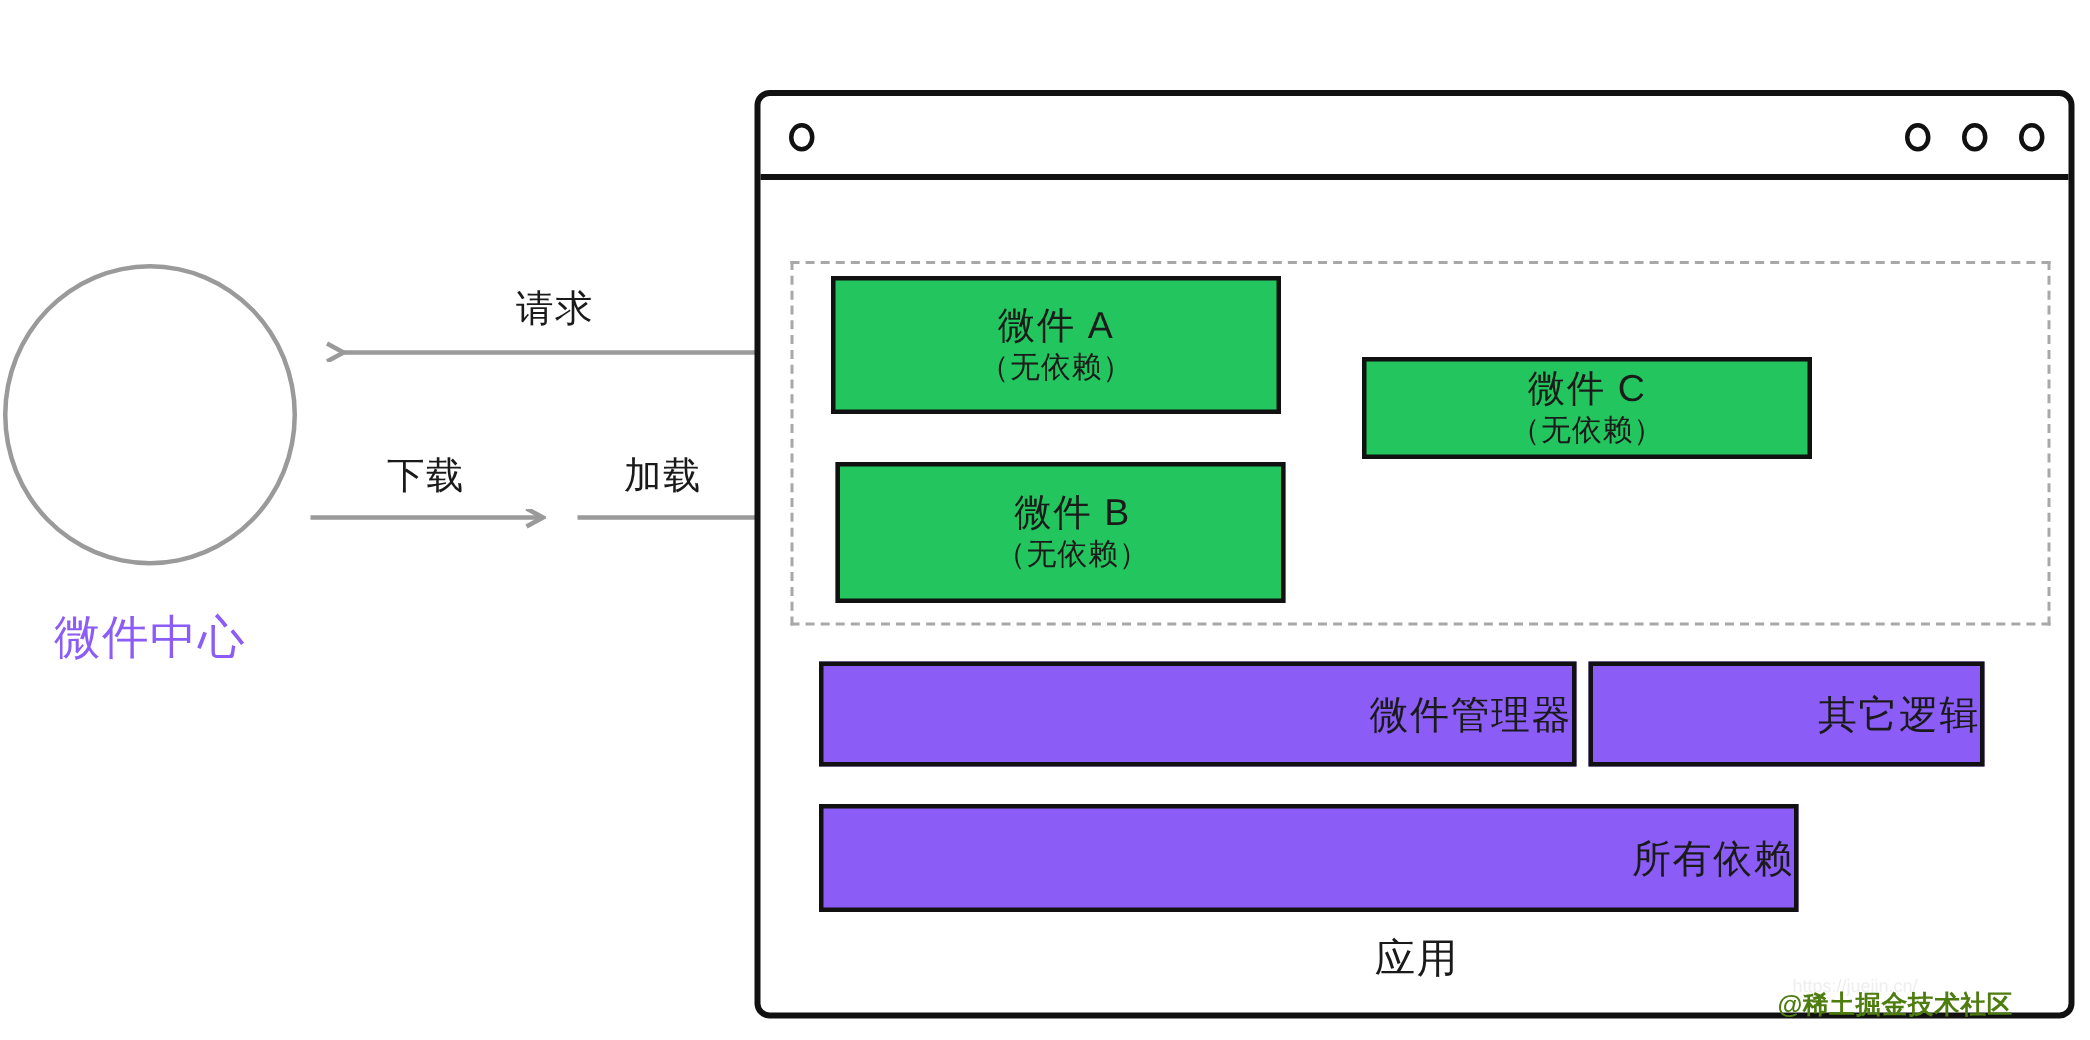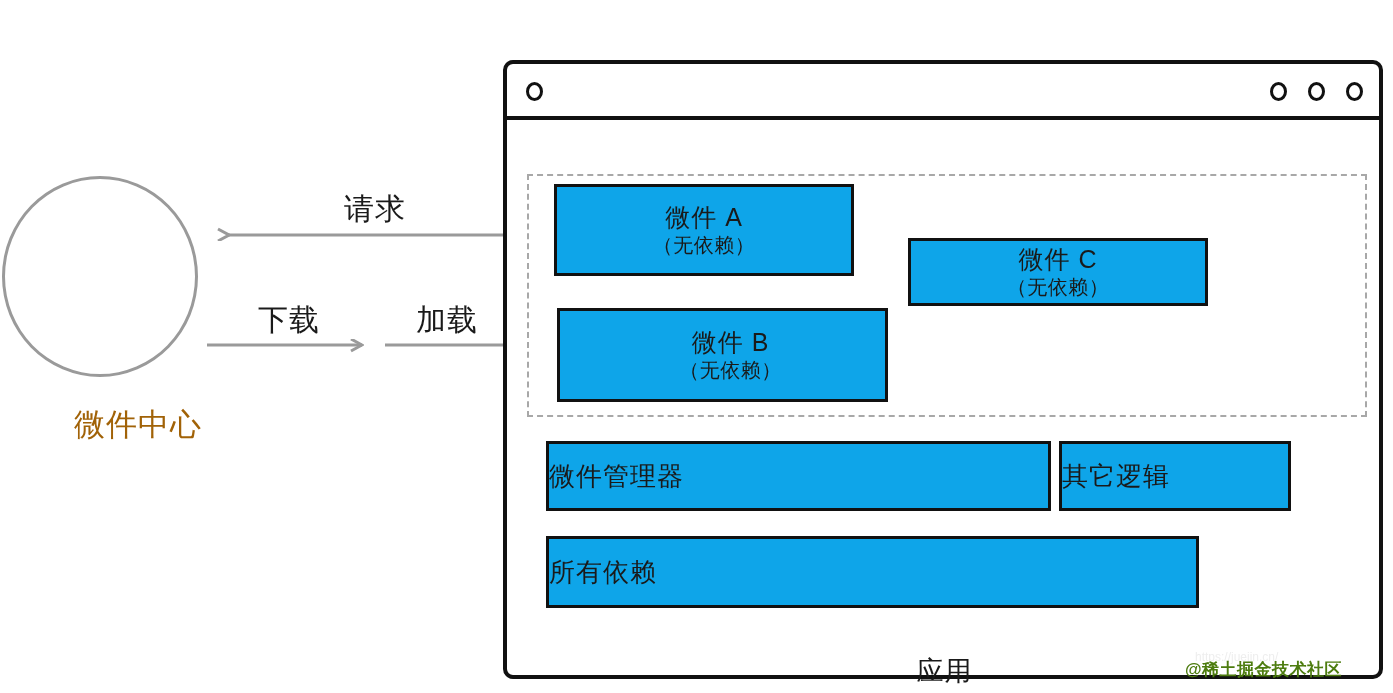--- a/index.html
+++ b/index.html
@@ -29,29 +29,28 @@
     border-radius: 50%;
     box-sizing: border-box;
     background: #ffffff;
   }
   #hub-label {
     left: 0px;
     top: 404px;
     width: 200px;
     text-align: center;
     font-size: 31px;
-    color: #a16207;
-    letter-spacing: 1px;
-    white-space: nowrap;
-    padding-left: 38px;
+    color: #8b5cf6;
+    letter-spacing: 1px;
+    white-space: nowrap;
   }
 
   
   .arrow-label {
-    font-size: 30px;
+    font-size: 25px;
     color: #1a1a1a;
     white-space: nowrap;
     letter-spacing: 1px;
   }
   #label-request { left: 344px; top: 189px; }
   #label-download { left: 258px; top: 300px; }
   #label-load    { left: 416px; top: 300px; }
 
   
   #arrow-layer {
@@ -100,73 +99,72 @@
     width: 840px;
     height: 243px;
     box-sizing: border-box;
     border: 2px dashed #a8a8a8;
   }
 
   
   .widget-box {
     box-sizing: border-box;
     border: 3px solid #111111;
-    background: #0ea5e9;
+    background: #22c55e;
     display: flex;
     flex-direction: column;
     align-items: center;
     justify-content: center;
   }
   .widget-title {
     font-size: 25px;
     color: #1a1a1a;
     line-height: 1.25;
     white-space: nowrap;
     letter-spacing: 1px;
   }
   .widget-sub {
     font-size: 20px;
     color: #1a1a1a;
     line-height: 1.25;
     white-space: nowrap;
     letter-spacing: 0.5px;
   }
   #widget-a { left: 554px; top: 184px; width: 300px; height: 92px; }
-  #widget-b { left: 557px; top: 308px; width: 331px; height: 94px; padding-left: 16px; }
+  #widget-b { left: 557px; top: 308px; width: 300px; height: 94px; padding-left: 16px; }
   #widget-c { left: 908px; top: 238px; width: 300px; height: 68px; }
 
   
   .plain-box {
     box-sizing: border-box;
     border: 3px solid #111111;
-    background: #0ea5e9;
+    background: #8b5cf6;
     display: flex;
     align-items: center;
-    justify-content: flex-start;
+    justify-content: flex-end;
   }
   .plain-box-label {
     font-size: 26px;
     color: #1a1a1a;
     white-space: nowrap;
     letter-spacing: 1px;
   }
   #box-manager { left: 546px; top: 441px; width: 505px; height: 70px; }
-  #box-other   { left: 1059px; top: 441px; width: 232px; height: 70px; }
+  #box-other   { left: 1059px; top: 441px; width: 264px; height: 70px; }
   #box-deps    { left: 546px; top: 536px; width: 653px; height: 72px; }
 
   #app-label {
     left: 546px;
     top: 621px;
     width: 797px;
     text-align: center;
     font-size: 27px;
     color: #1a1a1a;
     letter-spacing: 1px;
     white-space: nowrap;
-    margin-top: 32px;
   }
 
   
   #watermark {
     left: 1185px;
     top: 658px;
     font-size: 17px;
     color: #4d7c0f;
     white-space: nowrap;
     letter-spacing: 0.5px;

